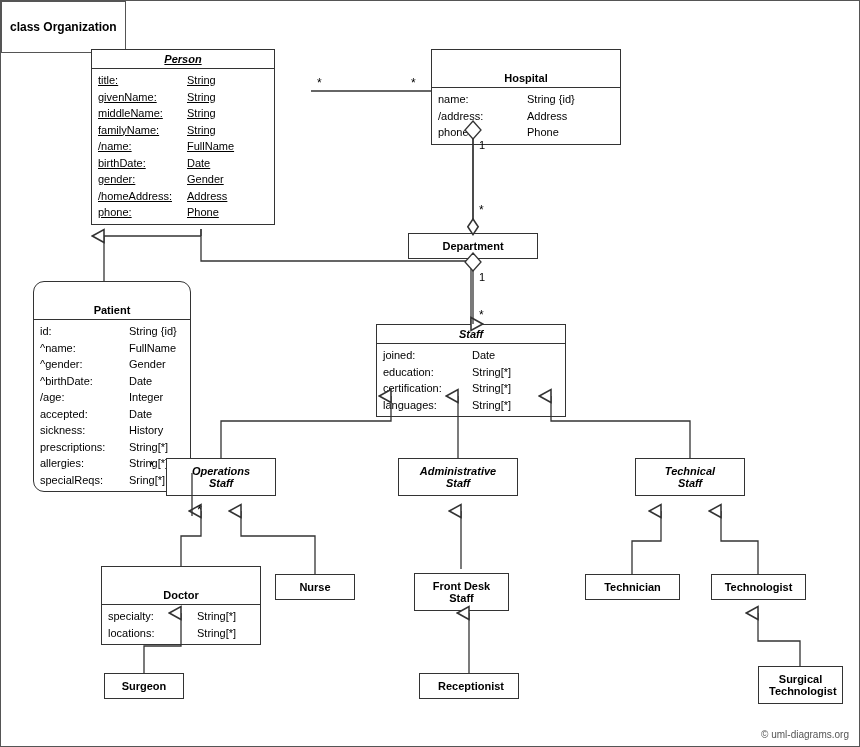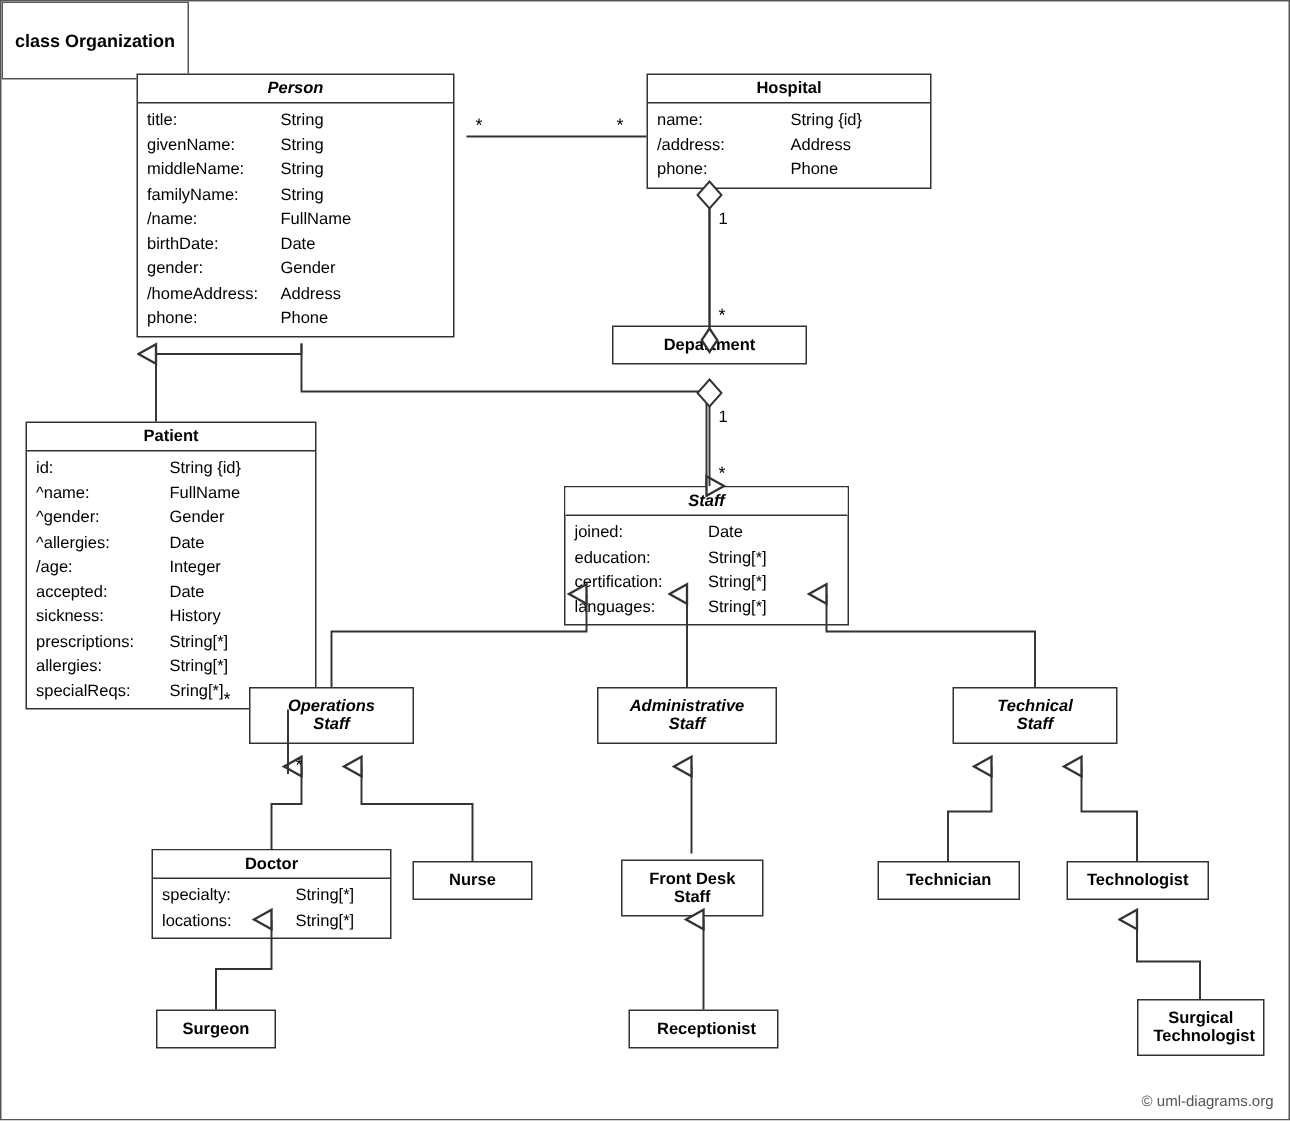--- a/index.html
+++ b/index.html
@@ -37,20 +37,21 @@
     }
     .uml-class .class-header {
       border-bottom: 1.5px solid #333;
       padding: 3px 6px;
       font-weight: bold;
       font-style: italic;
       background: #fff;
     }
     .uml-class .class-header.bold-normal {
       font-style: normal;
+      margin-top: 19px;
     }
     .uml-class .class-body {
       padding: 3px 6px;
       text-align: left;
       line-height: 1.5;
     }
     .uml-class .class-body .attr-row {
       display: flex;
       gap: 9px;
       white-space: nowrap;
@@ -87,21 +88,21 @@
       font-size: 10px;
       color: #555;
     }
   </style>
 </head>
 <body>
 
 <div id="diagram-container">
   <div class="diagram-title">class Organization</div>
 
-  <div class="uml-class" style="left:90px; top:48px; width:212px;">
+  <div class="uml-class" style="left:90px; top:48px; width:184px;text-decoration:underline;">
     <div class="class-header">Person</div>
     <div class="class-body">
       <div class="attr-row">
           <span class="attr-name">title:</span>
           <span class="attr-type">String</span>
         </div>
       <div class="attr-row">
           <span class="attr-name">givenName:</span>
           <span class="attr-type">String</span>
         </div>
@@ -147,37 +148,37 @@
           <span class="attr-name">/address:</span>
           <span class="attr-type">Address</span>
         </div>
       <div class="attr-row">
           <span class="attr-name">phone:</span>
           <span class="attr-type">Phone</span>
         </div>
     </div>
   </div>
 
-  <div class="uml-class" style="left:16px; top:280px; width:194px;">
+  <div class="uml-class" style="left:32px; top:280px; width:158px;border-radius:11px;">
     <div class="class-header bold-normal">Patient</div>
     <div class="class-body">
       <div class="attr-row">
           <span class="attr-name">id:</span>
           <span class="attr-type">String {id}</span>
         </div>
       <div class="attr-row">
           <span class="attr-name">^name:</span>
           <span class="attr-type">FullName</span>
         </div>
       <div class="attr-row">
           <span class="attr-name">^gender:</span>
           <span class="attr-type">Gender</span>
         </div>
       <div class="attr-row">
-          <span class="attr-name">^allergies:</span>
+          <span class="attr-name">^birthDate:</span>
           <span class="attr-type">Date</span>
         </div>
       <div class="attr-row">
           <span class="attr-name">/age:</span>
           <span class="attr-type">Integer</span>
         </div>
       <div class="attr-row">
           <span class="attr-name">accepted:</span>
           <span class="attr-type">Date</span>
         </div>
@@ -193,21 +194,21 @@
           <span class="attr-name">allergies:</span>
           <span class="attr-type">String[*]</span>
         </div>
       <div class="attr-row">
           <span class="attr-name">specialReqs:</span>
           <span class="attr-type">Sring[*]</span>
         </div>
     </div>
   </div>
 
-  <div class="uml-class-simple" style="left:407px; top:216px; width:130px;">
+  <div class="uml-class-simple" style="left:407px; top:232px; width:130px;">
     Department
   </div>
 
   <div class="uml-class" style="left:375px; top:323px; width:190px;">
     <div class="class-header">Staff</div>
     <div class="class-body">
       <div class="attr-row">
           <span class="attr-name">joined:</span>
           <span class="attr-type">Date</span>
         </div>

